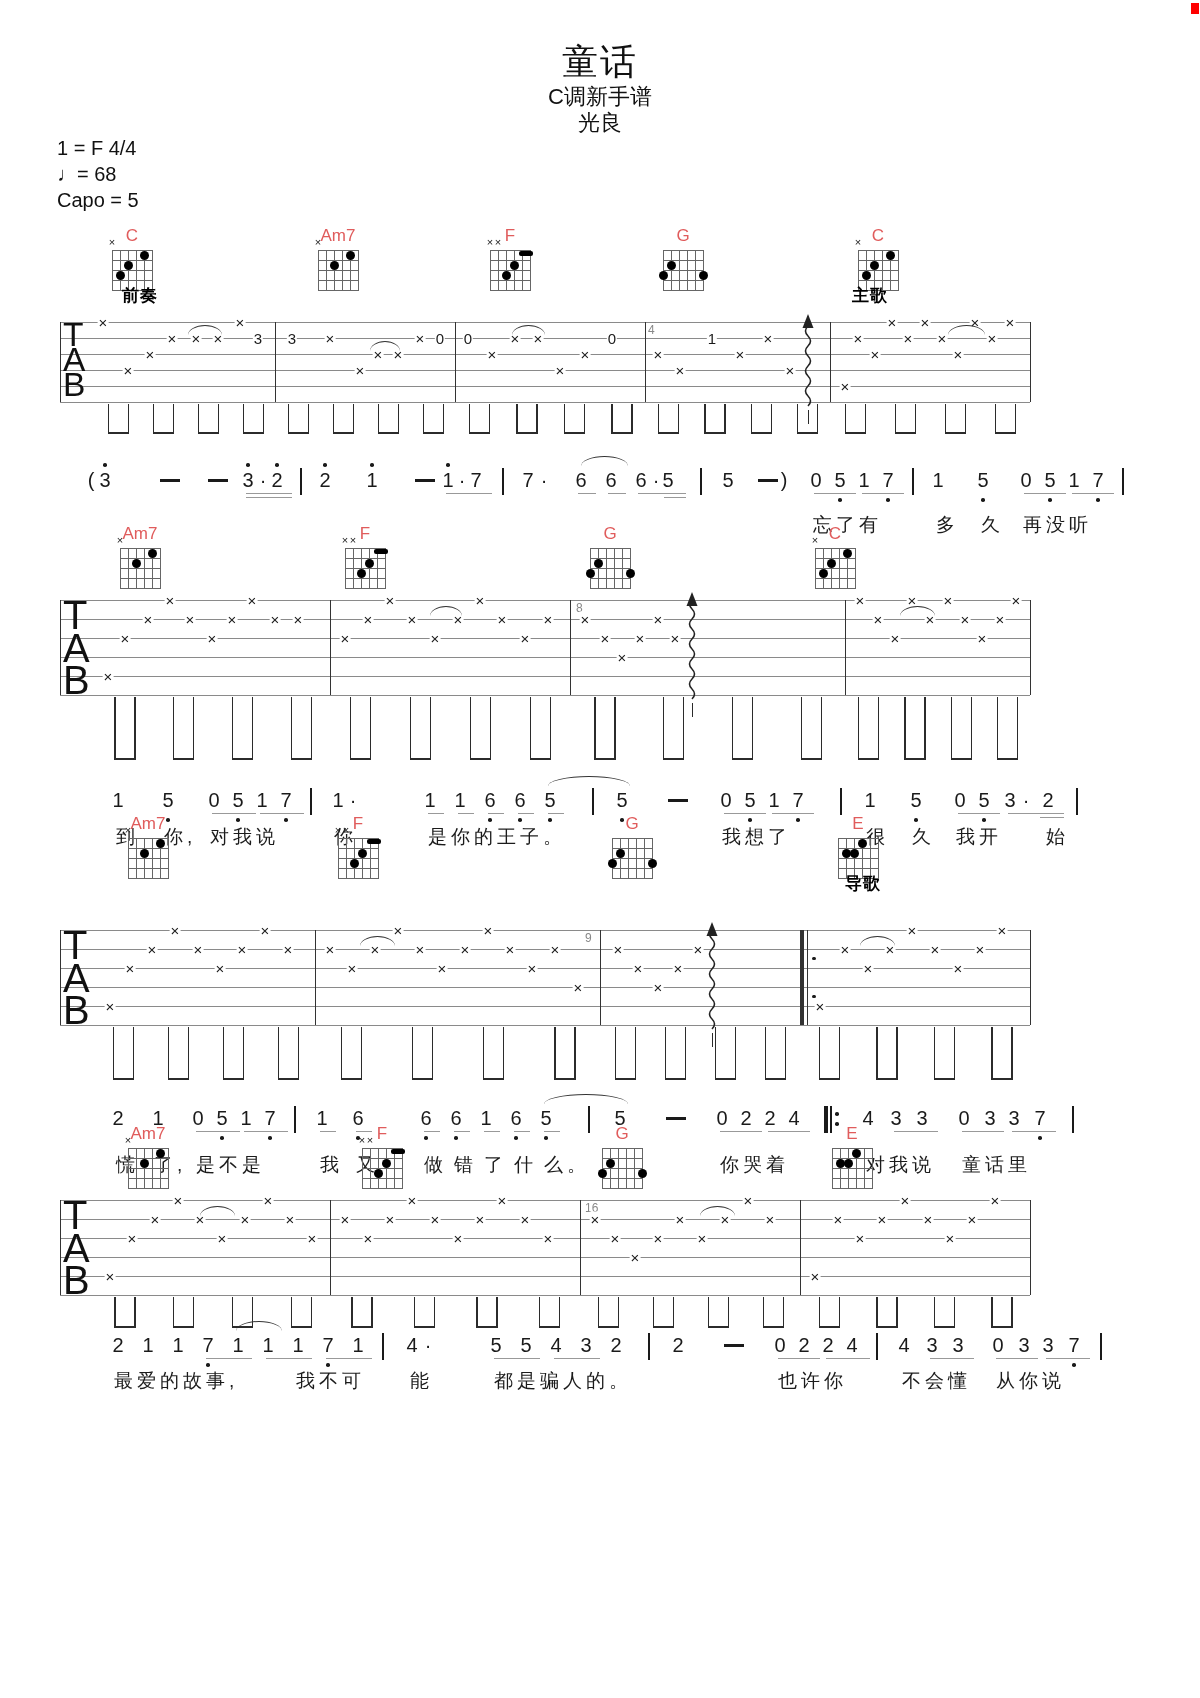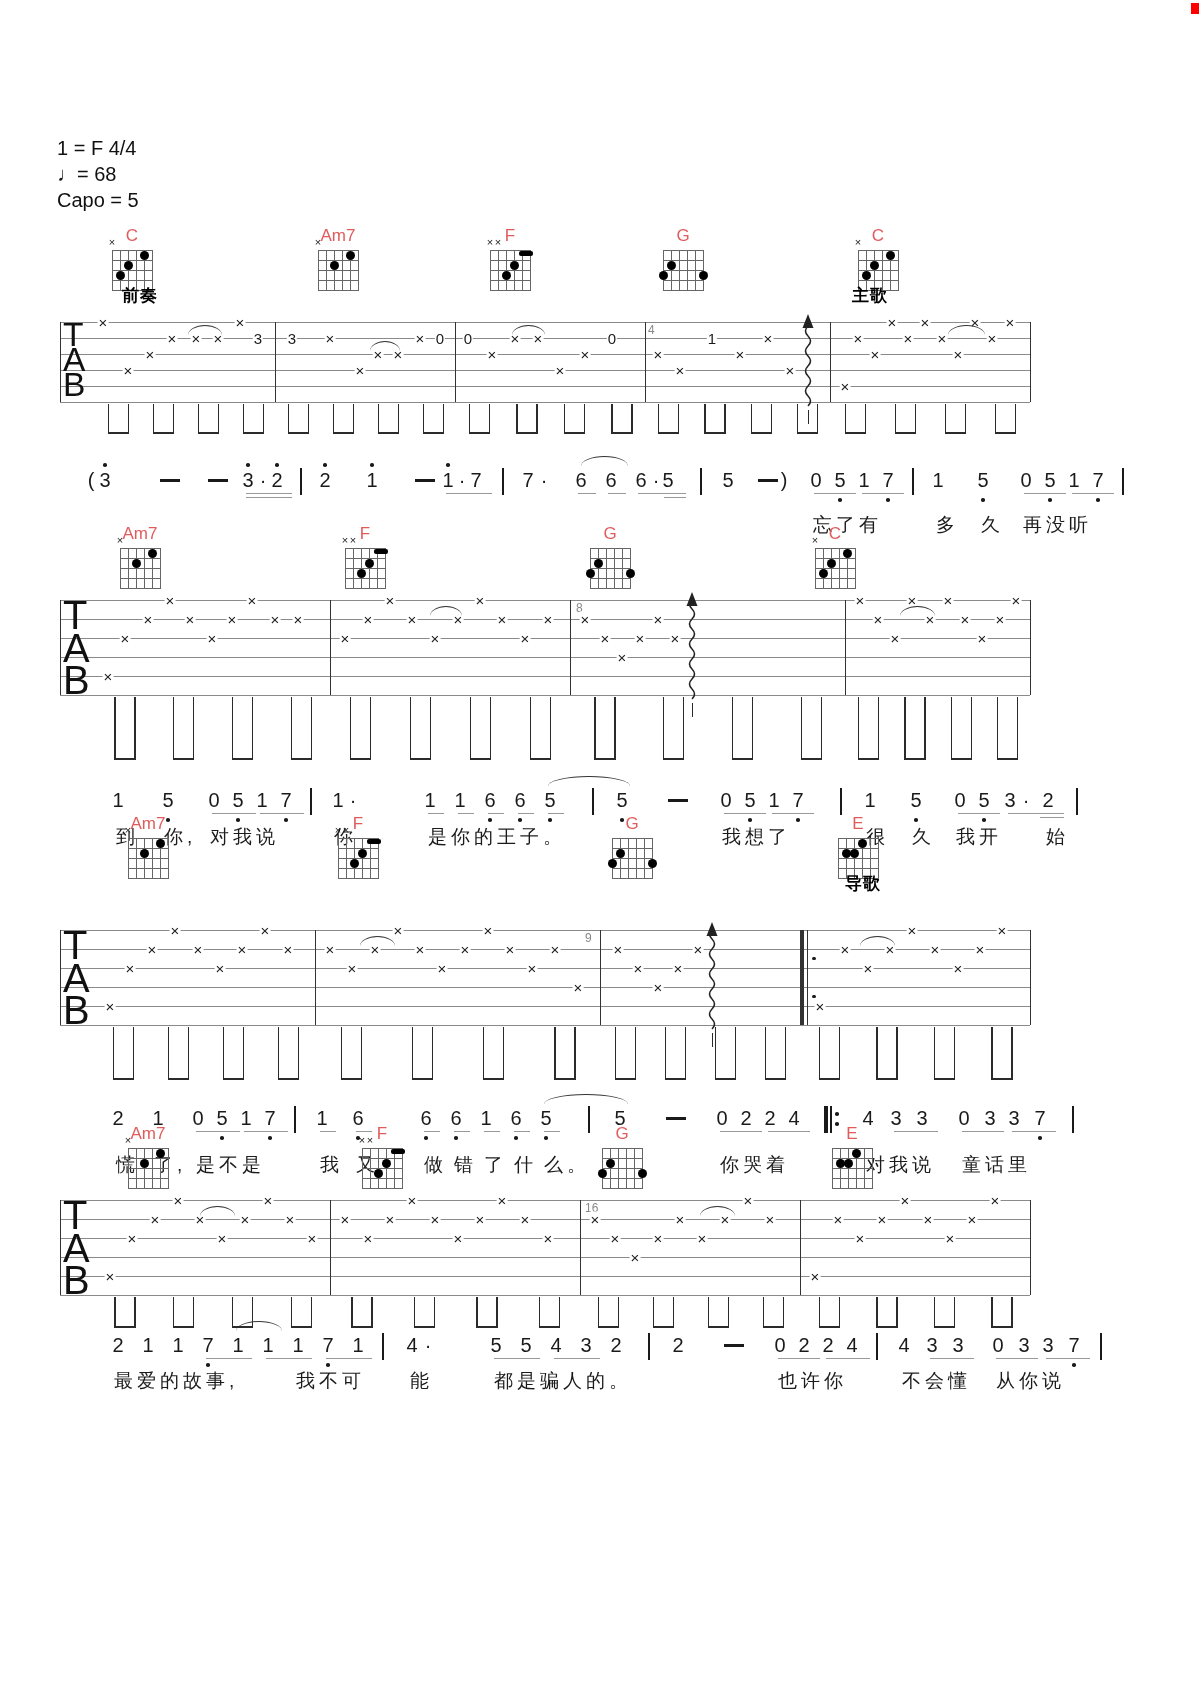--- a/index.html
+++ b/index.html
@@ -31,20 +31,23 @@
   .gline{position:absolute;background:#666;}
   .gdot{position:absolute;width:9px;height:9px;border-radius:50%;background:#000;}
   .gmute{position:absolute;font-size:11px;color:#222;transform:translateX(-50%);}
   .gbar{position:absolute;height:5px;background:#000;border-radius:2px;}
   #corner-mark{position:absolute;background:#ff0000;}
 </style>
 </head>
 <body>
 
 <div id="page">
+  <div id="title" class="abs ctr">童话</div>
+  <div id="subtitle" class="abs ctr">C调新手谱</div>
+  <div id="artist" class="abs ctr">光良</div>
   <div class="abs meta" style="top:137px">1 = F 4/4</div>
   <div class="abs meta" style="top:163px">♩= 68</div>
   <div class="abs meta" style="top:189px">Capo = 5</div>
   <div id="corner-mark" style="left: 1191px; top: 3px; width: 8px; height: 11px; background: rgb(255, 0, 0);"></div>
   <div id="score">
       <div class="clabel" style="position: absolute; left: 110px; top: 226px; color: rgb(224, 92, 92);">C</div>
       <div class="gline" style="position: absolute; left: 112px; top: 250px; width: 1px; height: 40px;"></div>
       <div class="gline" style="position: absolute; left: 120px; top: 250px; width: 1px; height: 40px;"></div>
       <div class="gline" style="position: absolute; left: 128px; top: 250px; width: 1px; height: 40px;"></div>
       <div class="gline" style="position: absolute; left: 136px; top: 250px; width: 1px; height: 40px;"></div>

